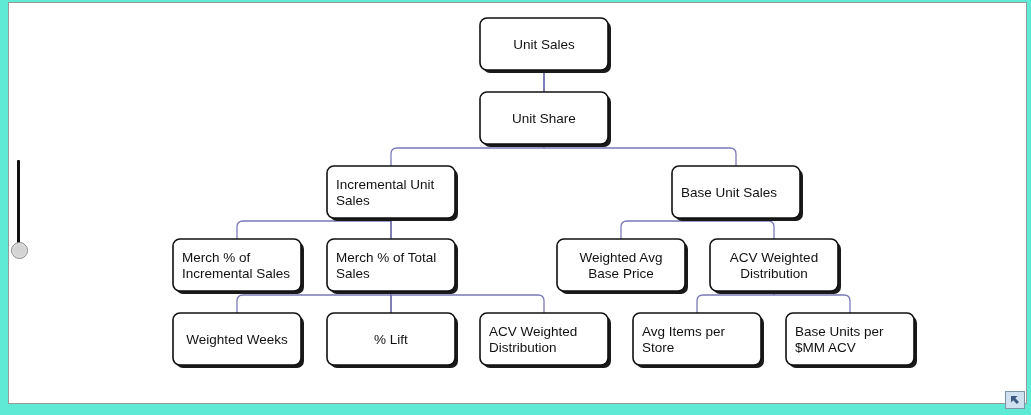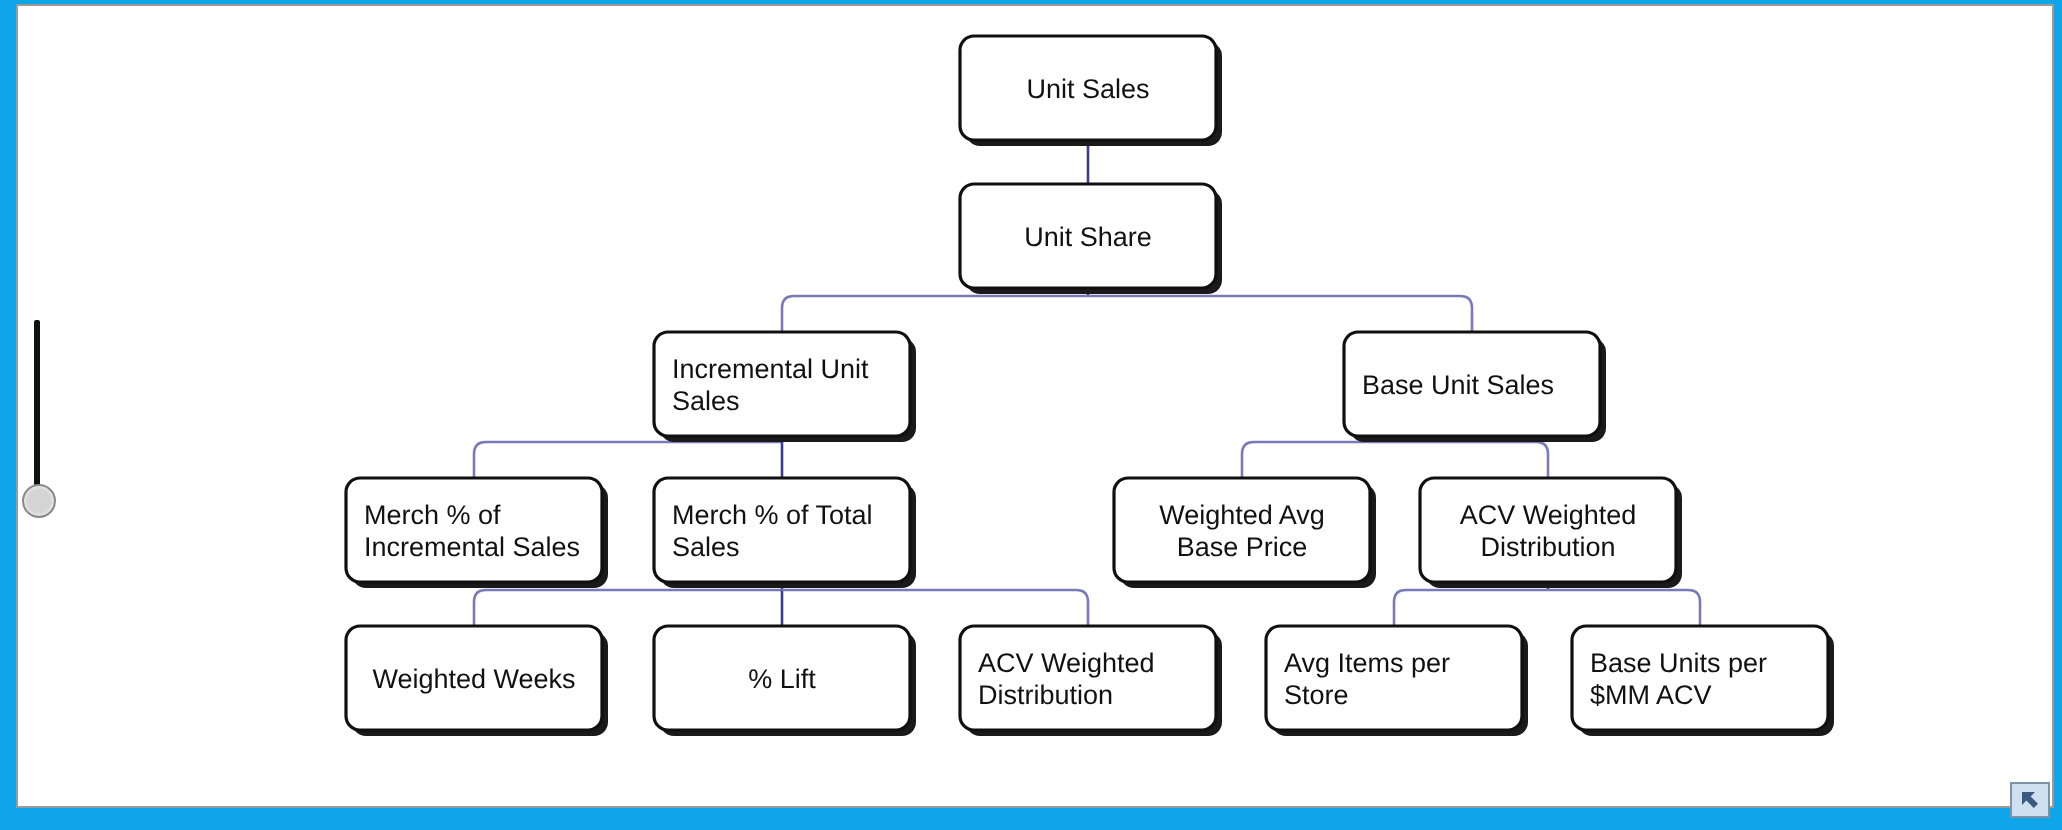--- a/index.html
+++ b/index.html
@@ -11,21 +11,21 @@
     width: 1031px;
     height: 415px;
     font-family: "Liberation Sans", sans-serif;
     overflow: hidden;
   }
 
   #app {
     position: relative;
     width: 1031px;
     height: 415px;
-    background: #0ea5e9;
+    background: #5eead4;
   }
 
   
   .canvas-frame {
     position: absolute;
     left: 8px;
     top: 2px;
     width: 1019px;
     height: 402px;
     border: 1px solid #9a9a9a;

